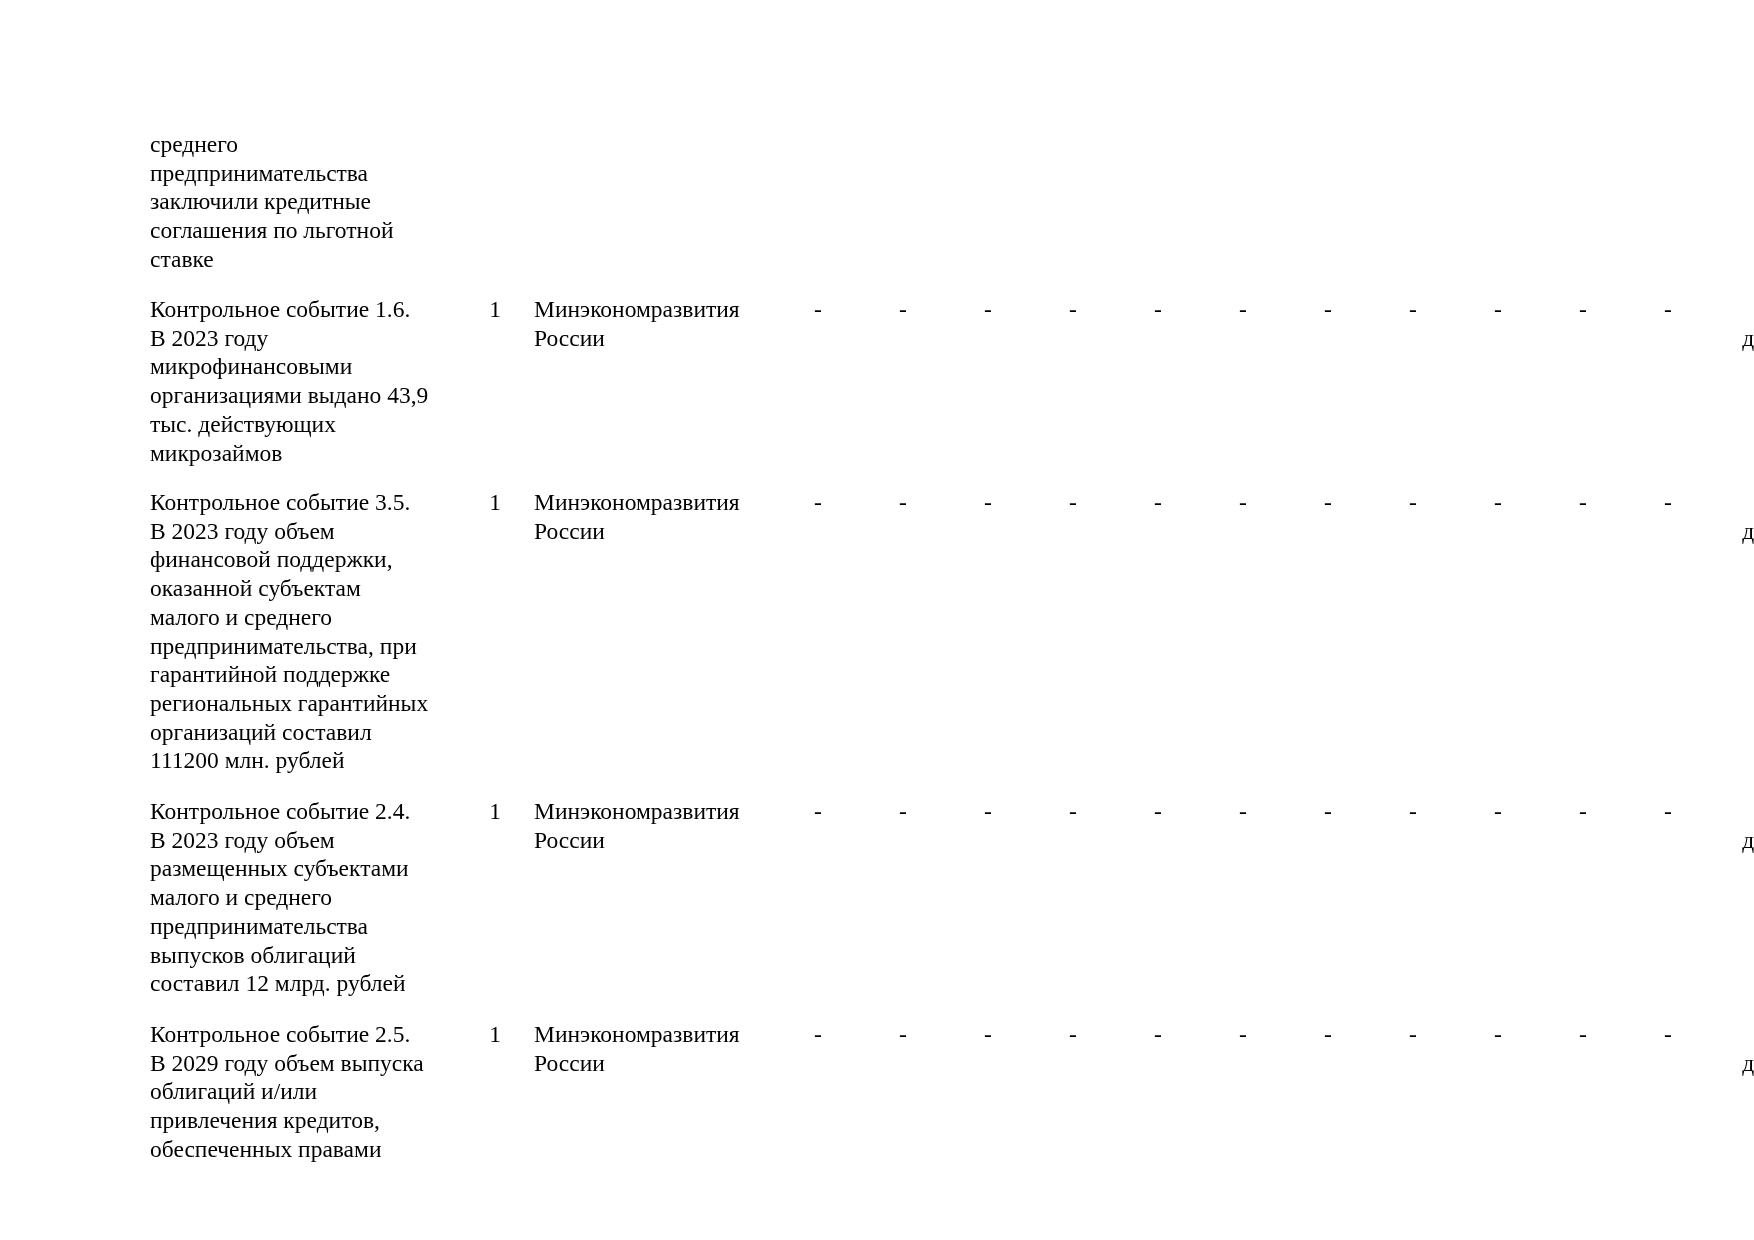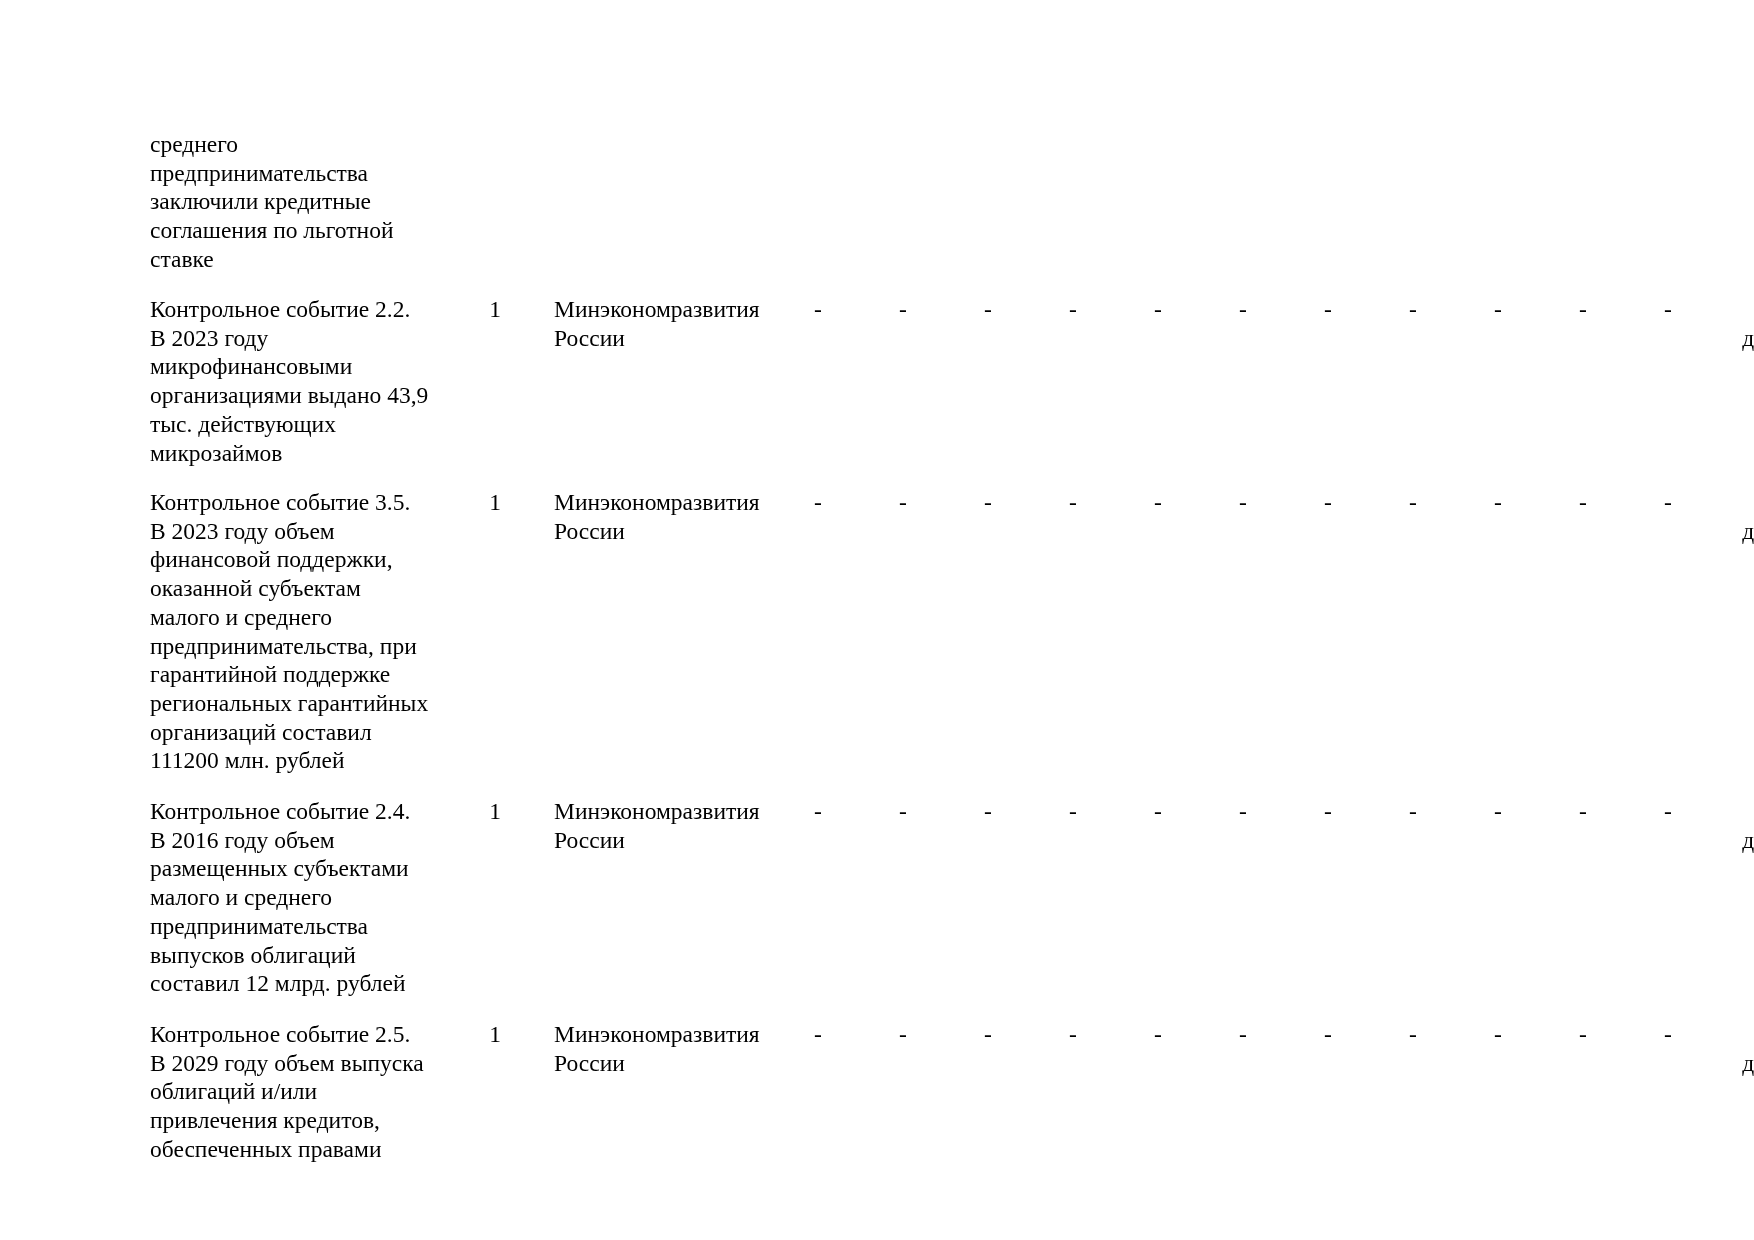--- a/index.html
+++ b/index.html
@@ -2,39 +2,39 @@
 <html><head>
 <meta charset="utf-8">
 <style>
   html, body { margin:0; padding:0; background:#ffffff; }
   body { width:1754px; height:1240px; position:relative; overflow:hidden;
          font-family:"Liberation Serif", "DejaVu Serif", serif; color:#000; }
   .page { position:absolute; left:0; top:0; width:1754px; height:1240px;border-radius:31px; }
   .row { position:absolute; left:0; width:1754px; font-size:23.5px; line-height:28.7px; }
   .desc { position:absolute; left:150px; width:300px; white-space:pre-line; }
   .num { position:absolute; left:488px; width:14px; text-align:center; }
-  .resp { position:absolute; left:554px; width:240px; white-space:pre-line; }
+  .resp { position:absolute; left:534px; width:240px; white-space:pre-line; }
   .dash { position:absolute; width:12px; text-align:center; }
   .deadline { position:absolute; left:1716px; width:60px; text-align:right; white-space:pre-line; }
 </style>
 </head>
 <body>
 
 <div class="page">
 
   <div class="row" style="top:130px;">
     <div class="desc">среднего
 предпринимательства
 заключили кредитные
 соглашения по льготной
 ставке</div>
   </div>
 
   <div class="row" style="top:295px;">
-    <div class="desc">Контрольное событие 2.2.
+    <div class="desc">Контрольное событие 1.6.
 В 2023 году
 микрофинансовыми
 организациями выдано 43,9
 тыс. действующих
 микрозаймов</div>
     <div class="num">1</div>
     <div class="resp">Минэкономразвития
 России</div>
     <div class="dash" style="left:812px">-</div>
     <div class="dash" style="left:897px">-</div>
@@ -77,21 +77,21 @@
     <div class="dash" style="left:1492px">-</div>
     <div class="dash" style="left:1577px">-</div>
     <div class="dash" style="left:1662px">-</div>
     <div class="deadline">3
 дек
 я</div>
   </div>
 
   <div class="row" style="top:797px;">
     <div class="desc">Контрольное событие 2.4.
-В 2016 году объем
+В 2023 году объем
 размещенных субъектами
 малого и среднего
 предпринимательства
 выпусков облигаций
 составил 12 млрд. рублей</div>
     <div class="num">1</div>
     <div class="resp">Минэкономразвития
 России</div>
     <div class="dash" style="left:812px">-</div>
     <div class="dash" style="left:897px">-</div>

